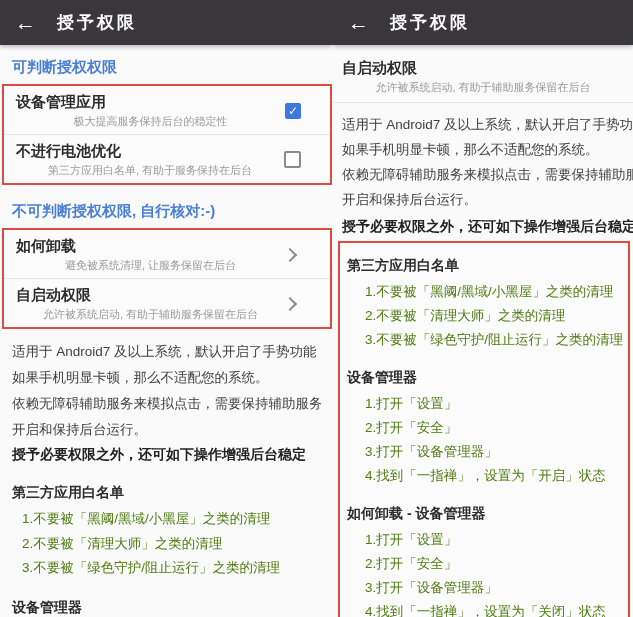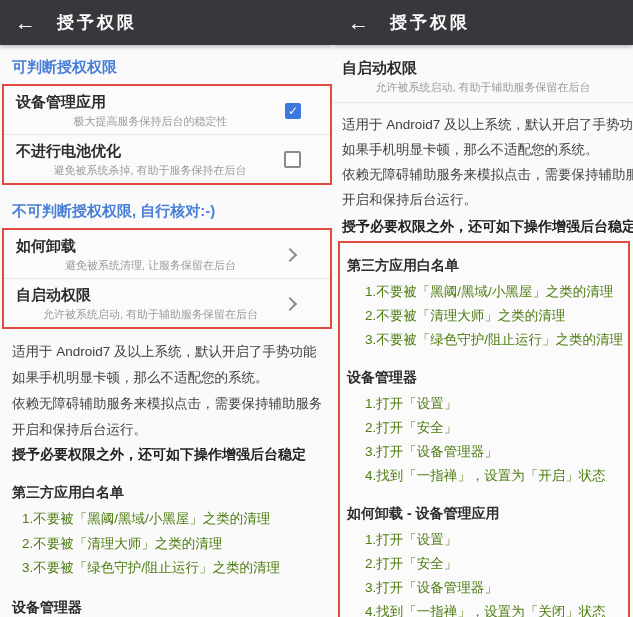--- a/index.html
+++ b/index.html
@@ -81,21 +81,21 @@
         <div class="perm-text">
           <div class="perm-title">设备管理应用</div>
           <div class="perm-sub">极大提高服务保持后台的稳定性</div>
         </div>
         <div class="checkbox checked">✓</div>
       </div>
       <div class="row-divider"></div>
       <div class="perm-row">
         <div class="perm-text">
           <div class="perm-title">不进行电池优化</div>
-          <div class="perm-sub">避免被系统杀掉, 有助于服务保持在后台</div>
+          <div class="perm-sub">第三方应用白名单, 有助于服务保持在后台</div>
         </div>
         <div class="checkbox unchecked"></div>
       </div>
     </div>
 
     <div class="section-blue" style="margin-top:16px">不可判断授权权限, 自行核对:-)</div>
 
     <div class="hbox">
       <div class="perm-row">
         <div class="perm-text">
@@ -166,21 +166,21 @@
       </div>
 
       <div class="list-title">设备管理器</div>
       <div class="list-block">
         <div class="list-item">1.打开「设置」</div>
         <div class="list-item">2.打开「安全」</div>
         <div class="list-item">3.打开「设备管理器」</div>
         <div class="list-item">4.找到「一指禅」，设置为「开启」状态</div>
       </div>
 
-      <div class="list-title">如何卸载 - 设备管理应用</div>
+      <div class="list-title">如何卸载 - 设备管理器</div>
       <div class="list-block">
         <div class="list-item">1.打开「设置」</div>
         <div class="list-item">2.打开「安全」</div>
         <div class="list-item">3.打开「设备管理器」</div>
         <div class="list-item">4.找到「一指禅」，设置为「关闭」状态</div>
       </div>
     </div>
   </div>
 
 </div>

